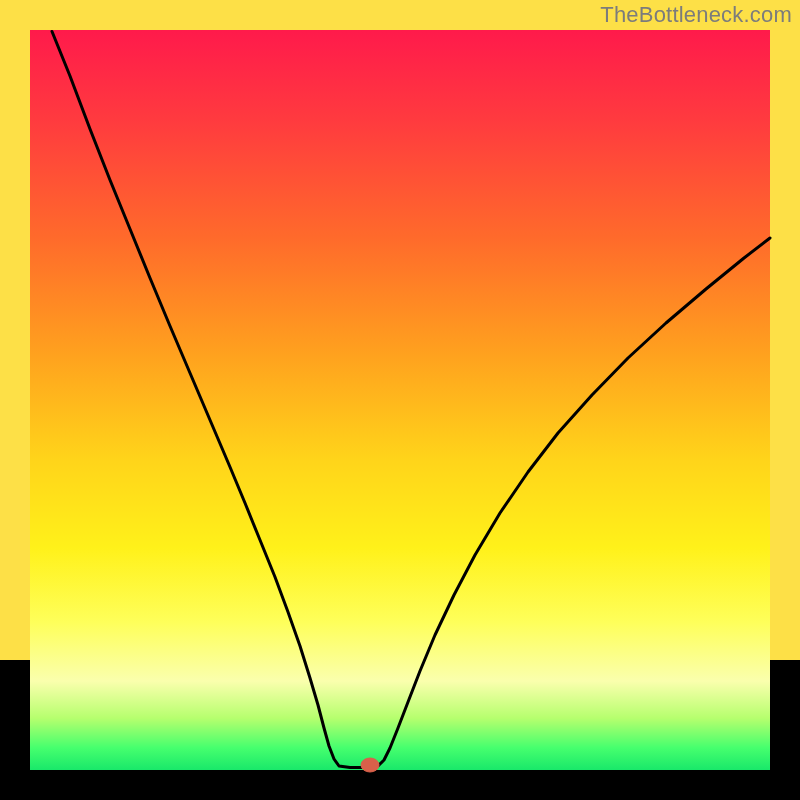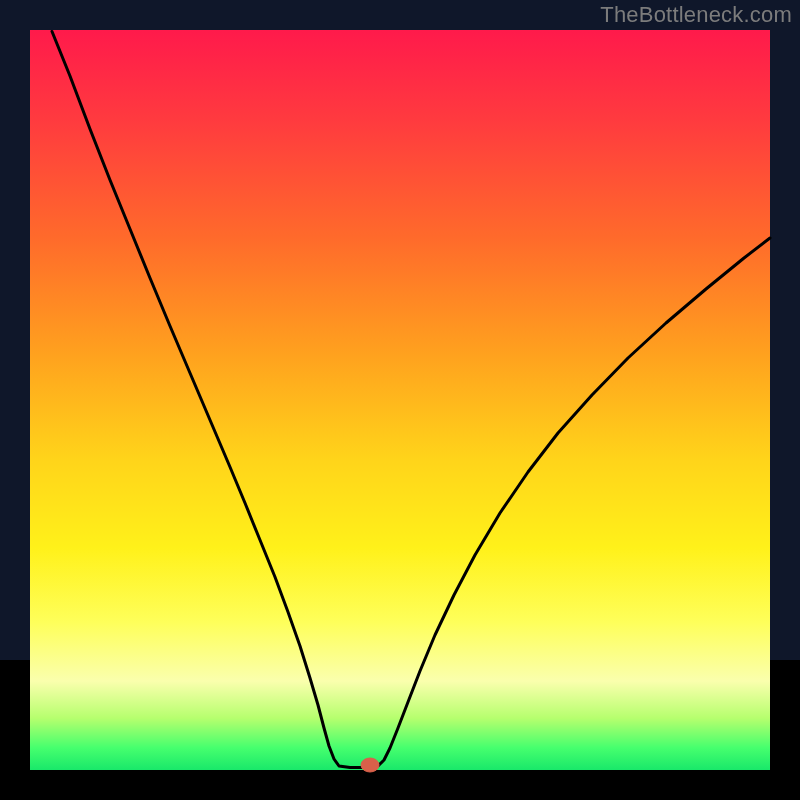--- a/index.html
+++ b/index.html
@@ -8,21 +8,21 @@
     width: 800px;
     height: 800px;
     overflow: hidden;
     background: #000;
     font-family: Arial, Helvetica, sans-serif;
   }
   .frame {
     position: relative;
     width: 800px;
     height: 660px;
-    background: #0f172a;
+    background: #fde047;
   }
   .plot {
     position: absolute;
     left: 30px;
     top: 30px;
     width: 740px;
     height: 740px;
     
     background: linear-gradient(
       to bottom,

